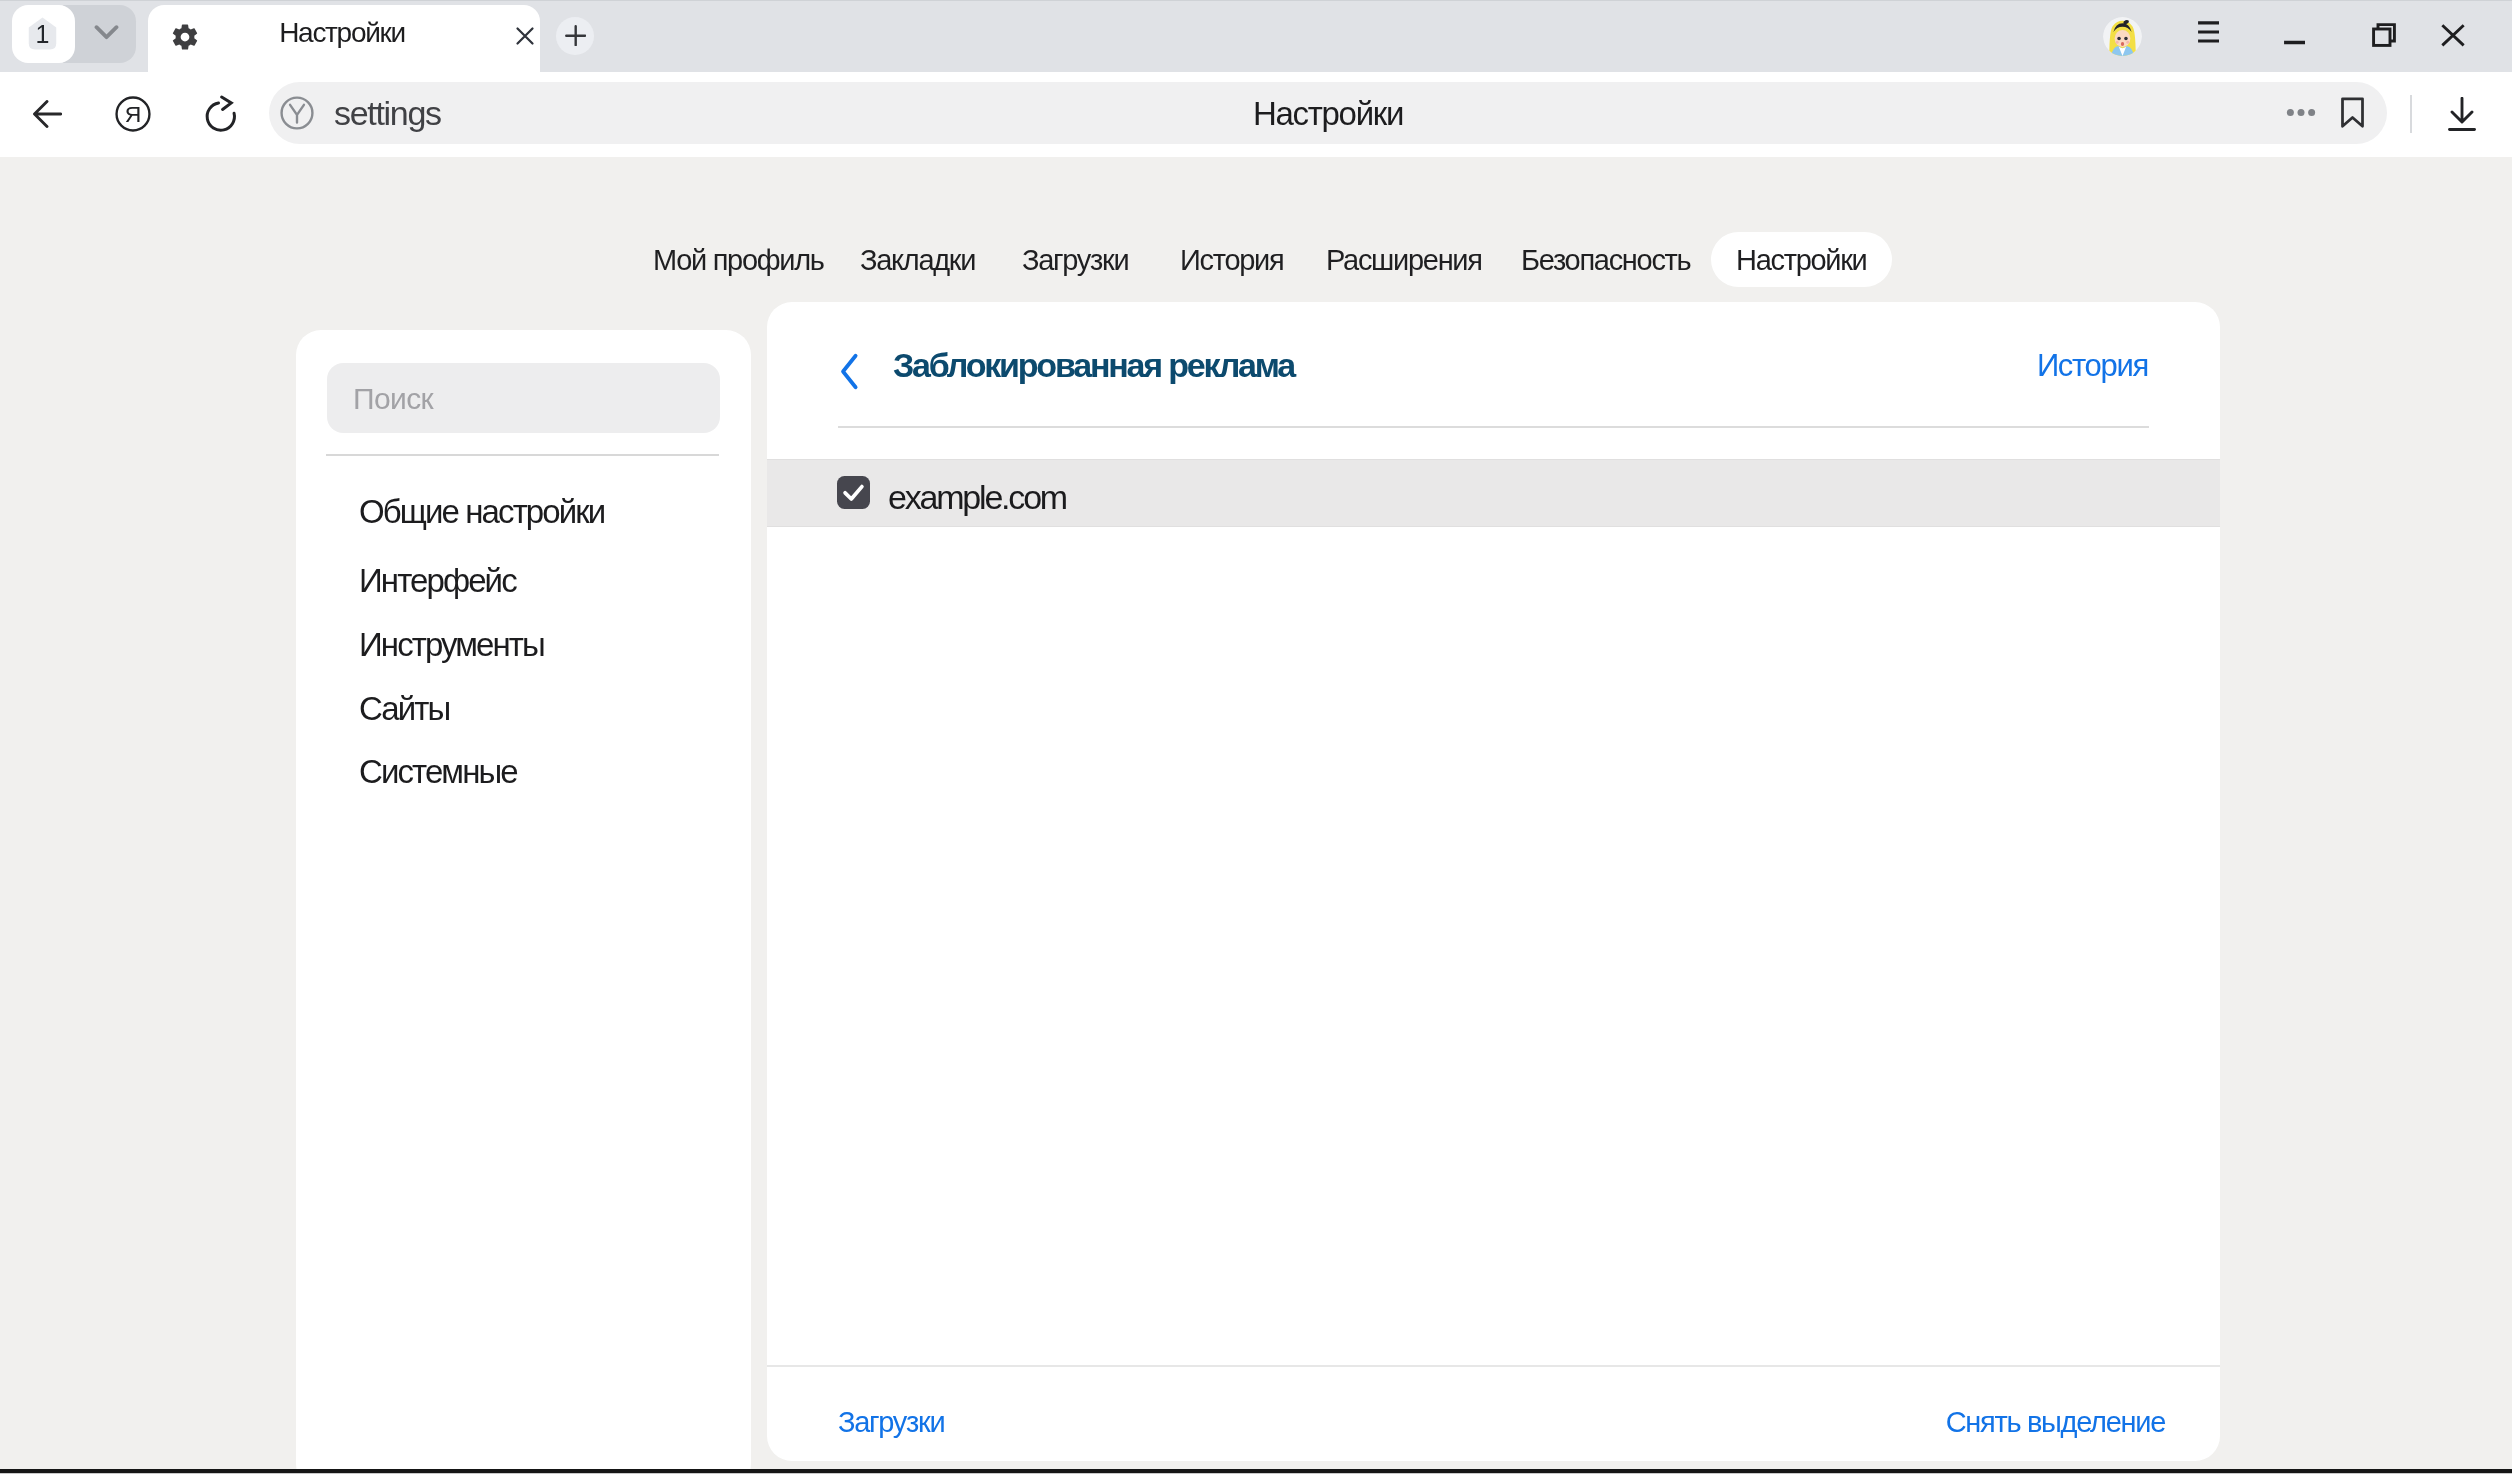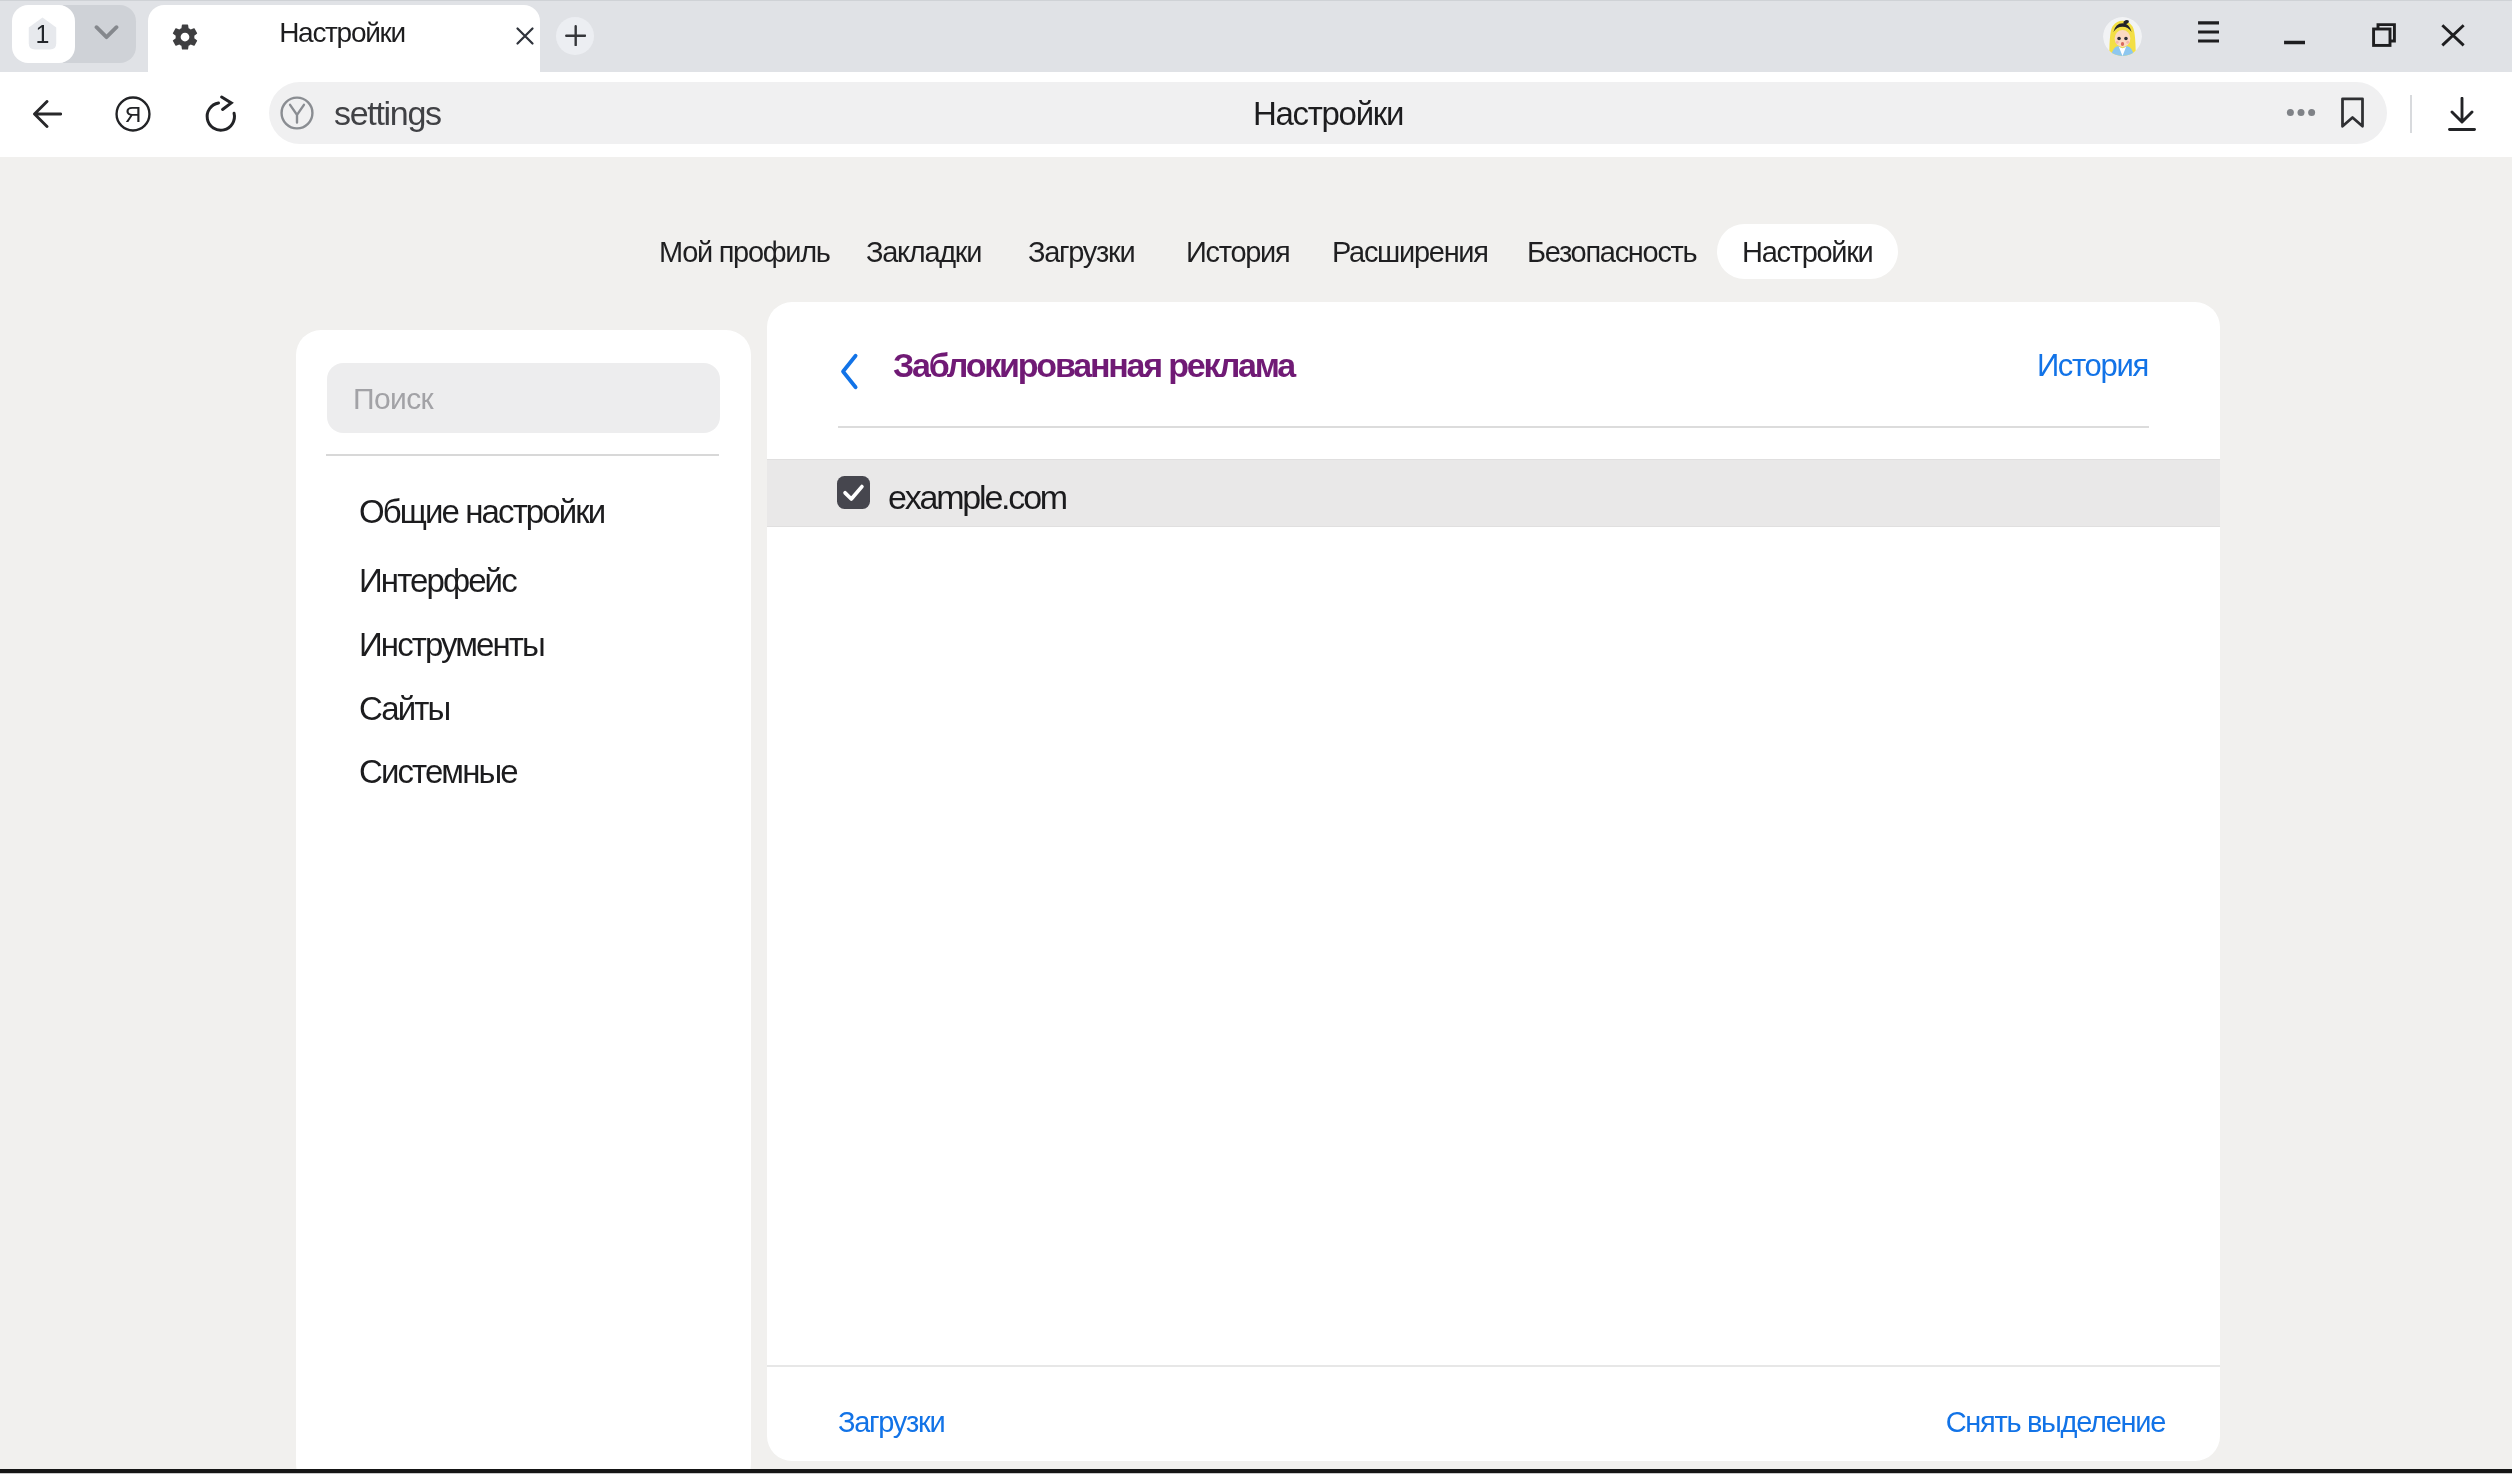--- a/index.html
+++ b/index.html
@@ -18,35 +18,35 @@
   #plus { left:556px; top:17px; width:38px; height:38px; border-radius:50%; background:#eceef2; }
 
   
   #toolbar { left:0; top:72px; width:2512px; height:85px; background:#ffffff; }
   #addr { left:269px; top:10px; width:2118px; height:62px; border-radius:31px; background:#f0f0f1; }
   #addrtext { left:65px; top:0; height:62px; line-height:63px; font-size:34px; letter-spacing:-1.3px; color:#404145; }
   #pagetitle { left:0; top:0; width:2118px; height:62px; line-height:63px; text-align:center; font-size:33px; letter-spacing:-1.3px; color:#1d1d1f; }
   #vsep { left:2410px; top:95px; width:1.9px; height:38px; background:#d8dadd; position:absolute; }
 
   
-  #nav { left:0; top:224px; width:1992px; height:55px; font-size:29px; letter-spacing:-1.3px; color:#1f1f21; white-space:nowrap;margin-left:6px; }
+  #nav { left:0; top:232px; width:1992px; height:55px; font-size:29px; letter-spacing:-1.3px; color:#1f1f21; white-space:nowrap; }
   #nav span { position:absolute; top:0; height:55px; line-height:57px; }
   #navpill { background:#fff; border-radius:28px; padding:0 25px; }
 
   
   #side { left:296px; top:302px; width:455px; height:1159px; background:#fff; border-radius:25px;margin-top:28px; }
   #search { left:31px; top:33px; width:393px; height:70px; border-radius:16.3px; background:#ededee; }
   #search span { position:absolute; left:26px; top:0; line-height:72px; font-size:30px; letter-spacing:-0.6px; color:#a2a2a6; }
   #sidesep { left:30px; top:124px; width:393px; height:1.9px; background:#d8d8d8; position:absolute; }
   .sideitem { position:absolute; left:63px; font-size:33px; letter-spacing:-1.9px; color:#1c1c1e; }
 
   
   #main { left:767px; top:302px; width:1453px; height:1159px; background:#fff; border-radius:25px; }
   #hdr { left:0; top:0; width:1453px; height:126px; }
-  #hdrtitle { left:126px; top:0; height:126px; line-height:127px; font-size:34px; letter-spacing:-2.2px; font-weight:bold; color:#701a75; }
+  #hdrtitle { left:126px; top:0; height:126px; line-height:127px; font-size:34px; letter-spacing:-2.2px; font-weight:bold; color:#0c4a6e; }
   #addlink { right:72px; top:0; height:126px; line-height:128px; font-size:31px; letter-spacing:-1.3px; color:#1273e7; }
   #hdrsep { left:71px; top:124px; width:1311px; height:1.9px; background:#dcdcdc; position:absolute; }
   #row { left:0; top:157px; width:1453px; height:68px; background:#e9e8e8; border-top:0.6px solid #e0dfdf; border-bottom:0.6px solid #e0dfdf;text-align:right; }
   #cbx { left:70px; top:16.3px; width:33px; height:33px; border-radius:7.5px; background:#46464e; }
   #rowtext { left:121px; top:0; height:68px; line-height:74px; font-size:34px; letter-spacing:-2.2px; color:#1b1b1d; }
   #footsep { left:0px; top:1063px; width:1453px; height:1.9px; background:#e7e7e7; position:absolute; }
   #dellink { left:71px; top:1065px; width:251px; height:94px; line-height:111px; font-size:29px; letter-spacing:-1.3px; color:#1273e7; }
   #unsel { right:55px; top:1065px; height:94px; line-height:111px; font-size:29px; letter-spacing:-1.3px; color:#1273e7; }
 
   

